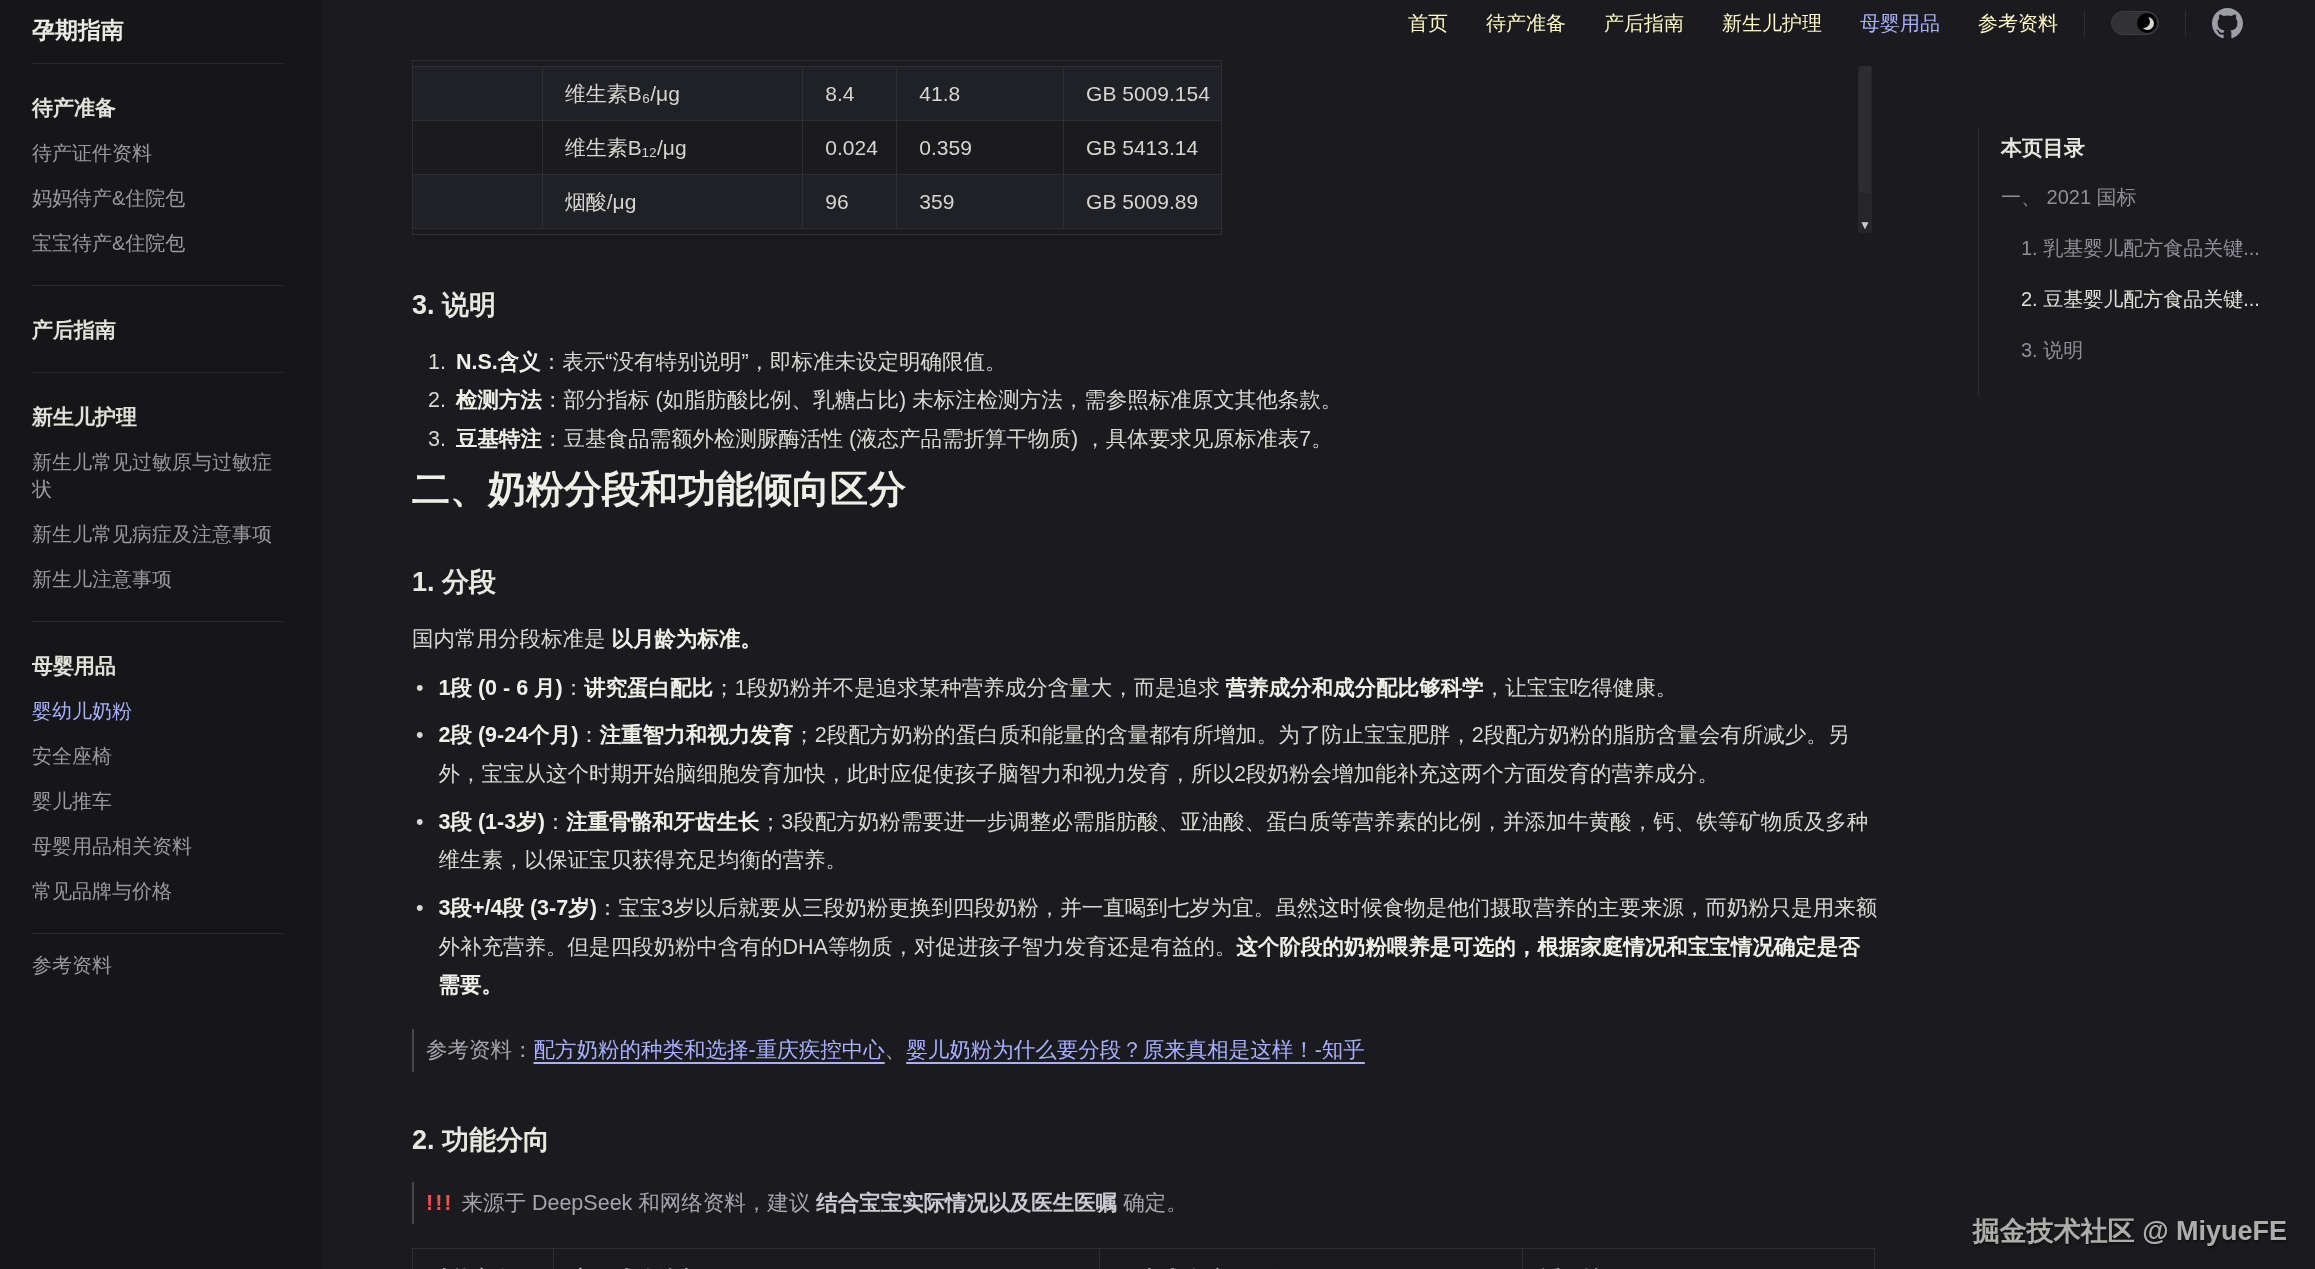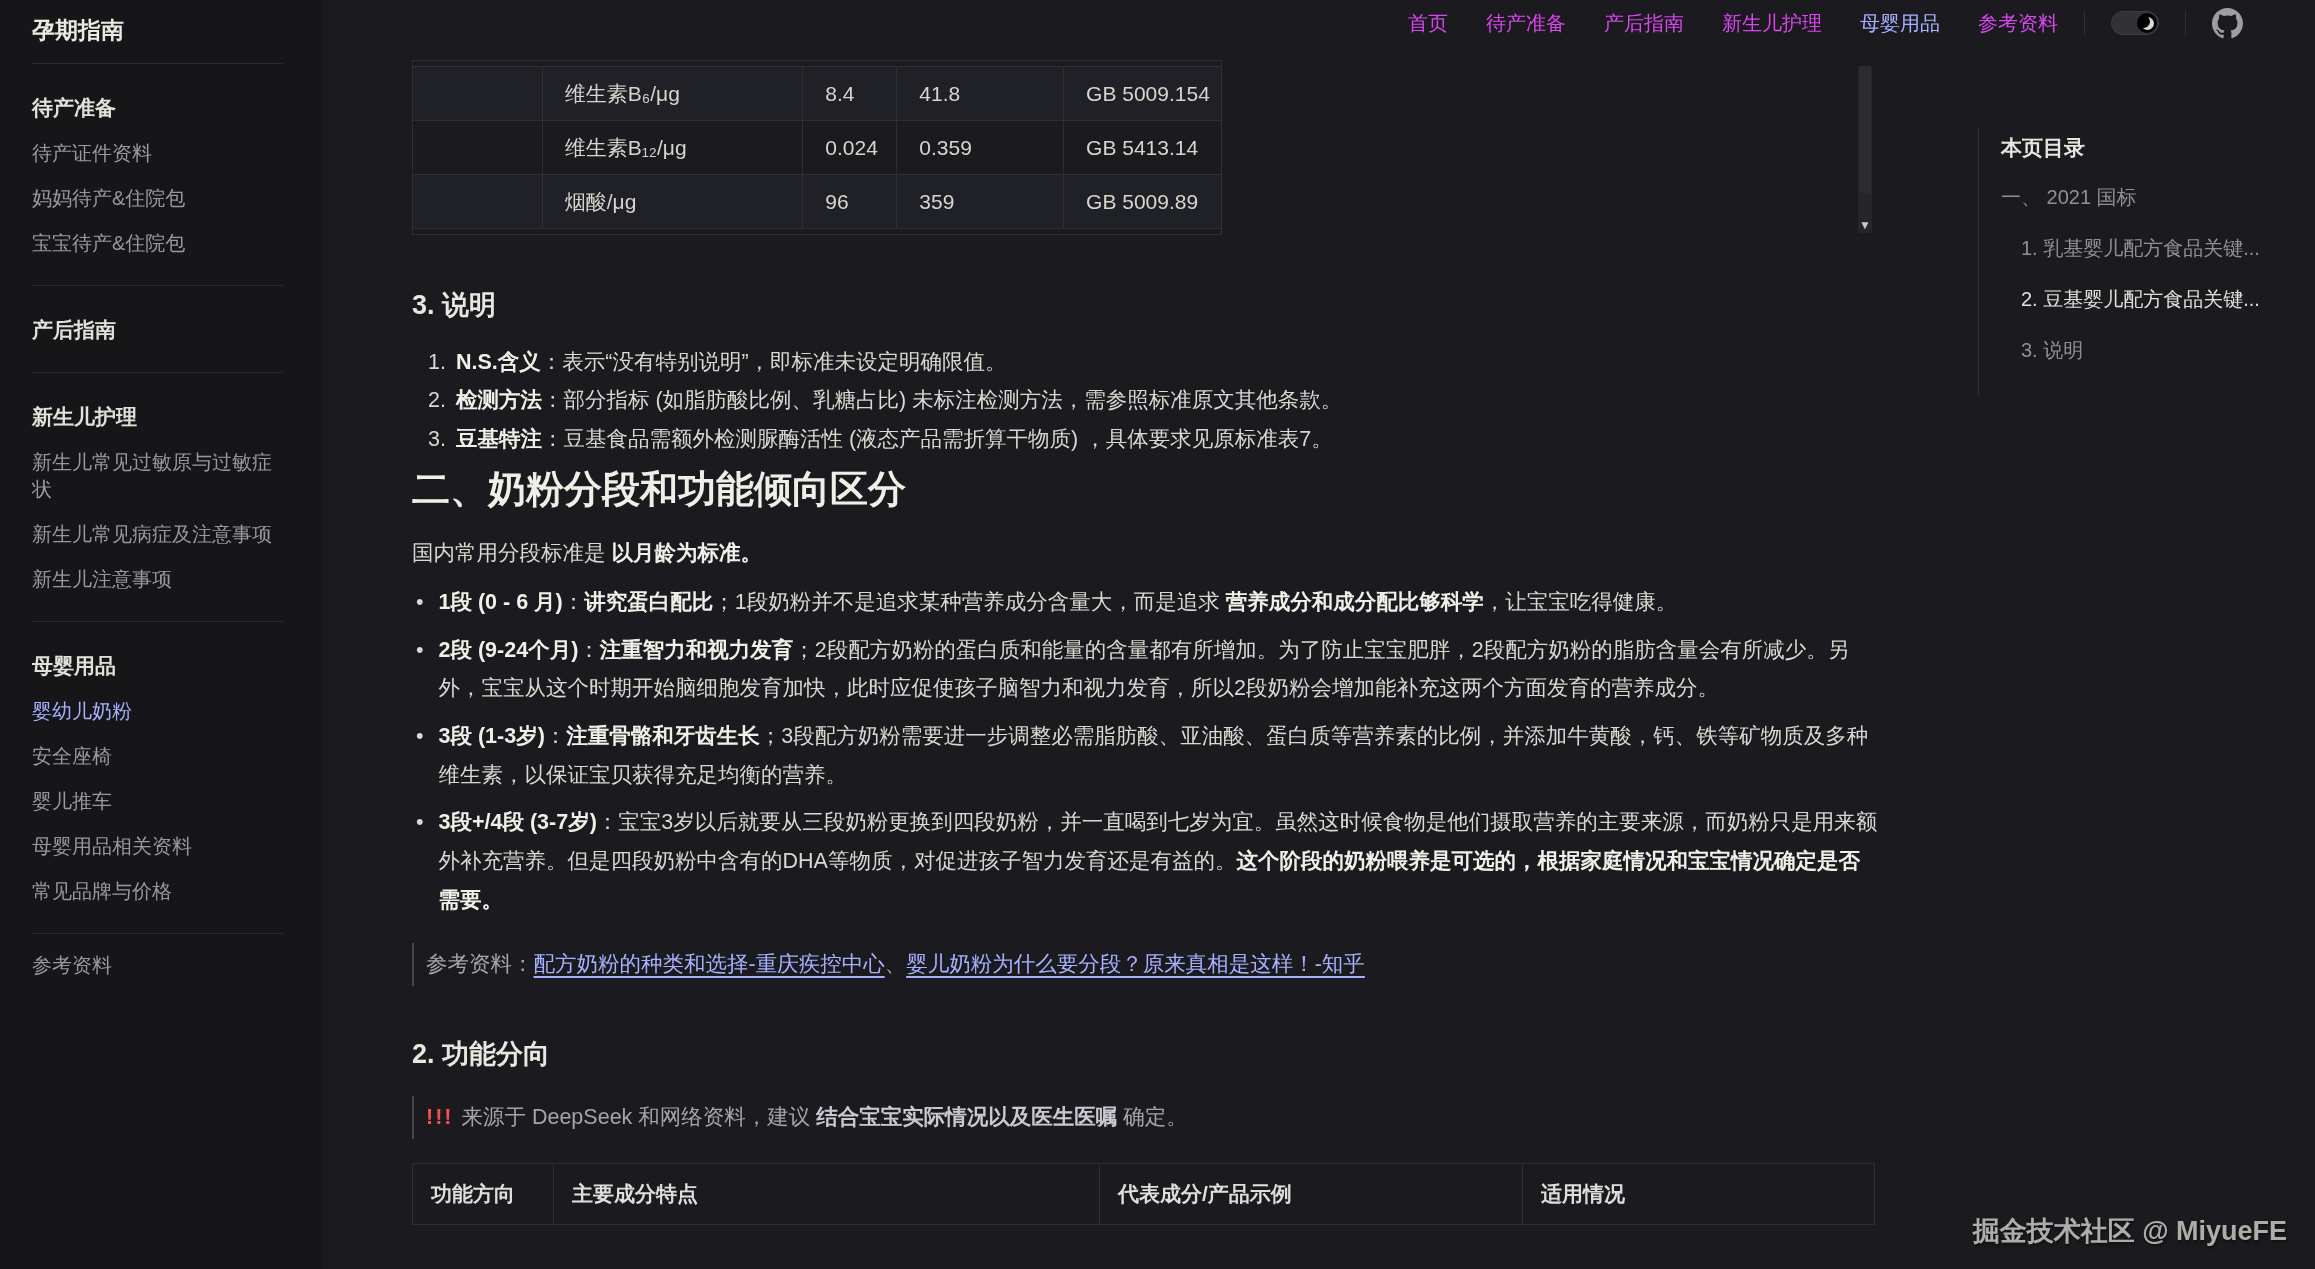--- a/index.html
+++ b/index.html
@@ -20,21 +20,21 @@
              text-decoration:none; cursor:pointer; }
   .sb-item.active { color:#a8b1ff; }
   .sb-group .grp-divider { margin:28px 7px 0 0; border-top:1px solid #2a2a2e; }
   .sb-group:last-child .grp-divider { display:none; }
 
   
   .navbar { position:absolute; left:322px; top:0; right:0; height:46px;
             display:flex; align-items:center; justify-content:flex-end;
             padding-right:72px; gap:26px; }
   .nav-links { display:flex; gap:38px; }
-  .nav-item { font-size:20px; color:#d946ef; text-decoration:none; cursor:pointer; }
+  .nav-item { font-size:20px; color:#fef9c3; text-decoration:none; cursor:pointer; }
   .nav-item.active { color:#a8b1ff; }
   .vdiv { width:1px; height:26px; background:#2e2e33; }
   .theme-toggle { position:relative; width:48px; height:24px; border-radius:12px;
                   background:#313136; border:1px solid #3d3d44; cursor:pointer; }
   .knob { position:absolute; right:1px; top:1px; width:20px; height:20px;
           border-radius:50%; background:#000; display:flex; align-items:center;
           justify-content:center; }
   .moon { width:13px; height:13px; border-radius:50%;
           box-shadow:inset -4px -2px 0 0 #d9d9d2; }
   .gh { display:flex; cursor:pointer; }
@@ -243,20 +243,21 @@
         <li>
           <span class="num">2.</span><span class="seg-bold">检测方法</span><span>：部分指标 (如脂肪酸比例、乳糖占比) 未标注检测方法，需参照标准原文其他条款。</span>
         </li>
         <li>
           <span class="num">3.</span><span class="seg-bold">豆基特注</span><span>：豆基食品需额外检测脲酶活性 (液态产品需折算干物质) ，具体要求见原标准表7。</span>
         </li>
       </ol>
 
     <h2 class="sec2">二、奶粉分段和功能倾向区分</h2>
 
+    <h3 class="sec">1. 分段</h3>
 
     <p class="intro"><span class="seg-text">国内常用分段标准是 </span><span class="seg-bold">以月龄为标准。</span></p>
 
     <ul class="bullets">
 
     <li>
           <span class="dot">•</span>
           <span class="li-body"><span class="seg-bold">1段 (0 - 6 月)</span><span class="seg-text">：</span><span class="seg-bold">讲究蛋白配比</span><span class="seg-text">；1段奶粉并不是追求某种营养成分含量大，而是追求 </span><span class="seg-bold">营养成分和成分配比够科学</span><span class="seg-text">，让宝宝吃得健康。</span></span>
         </li>
         <li>

